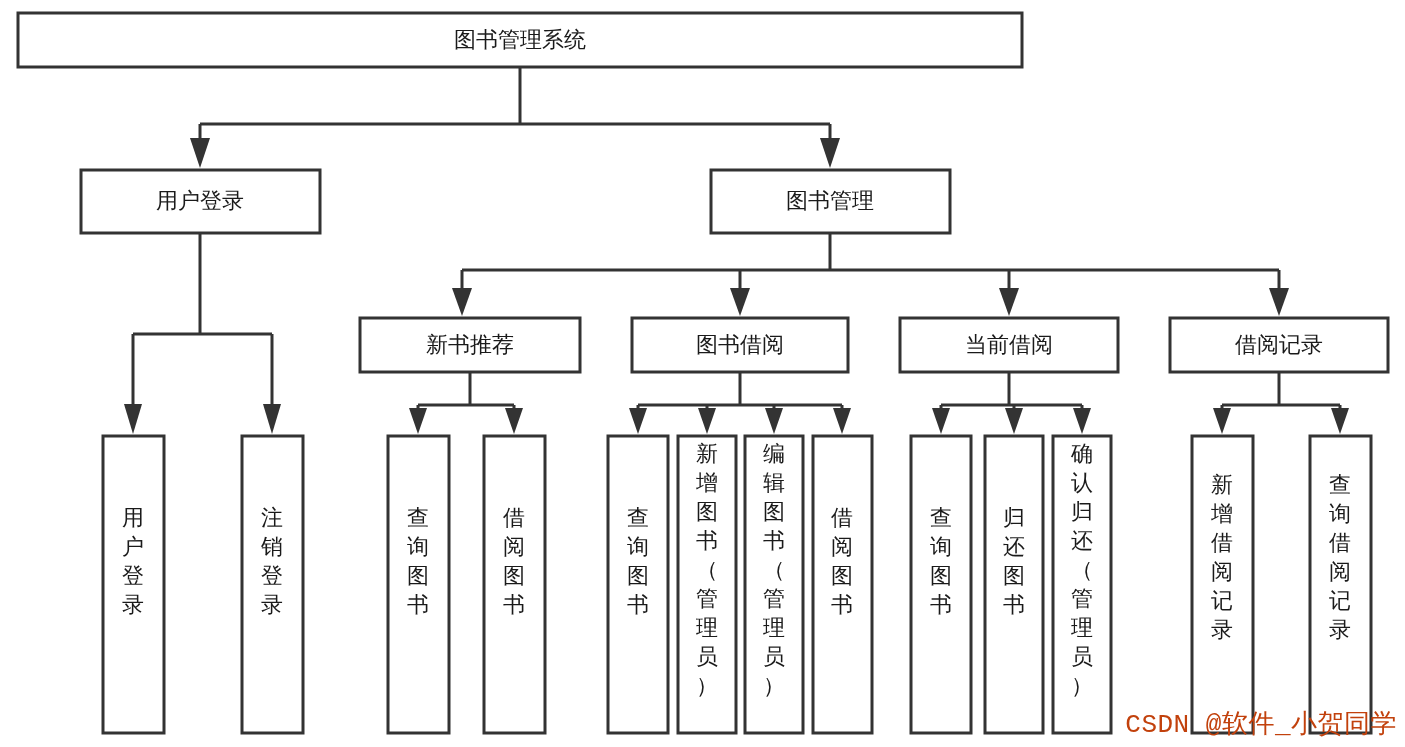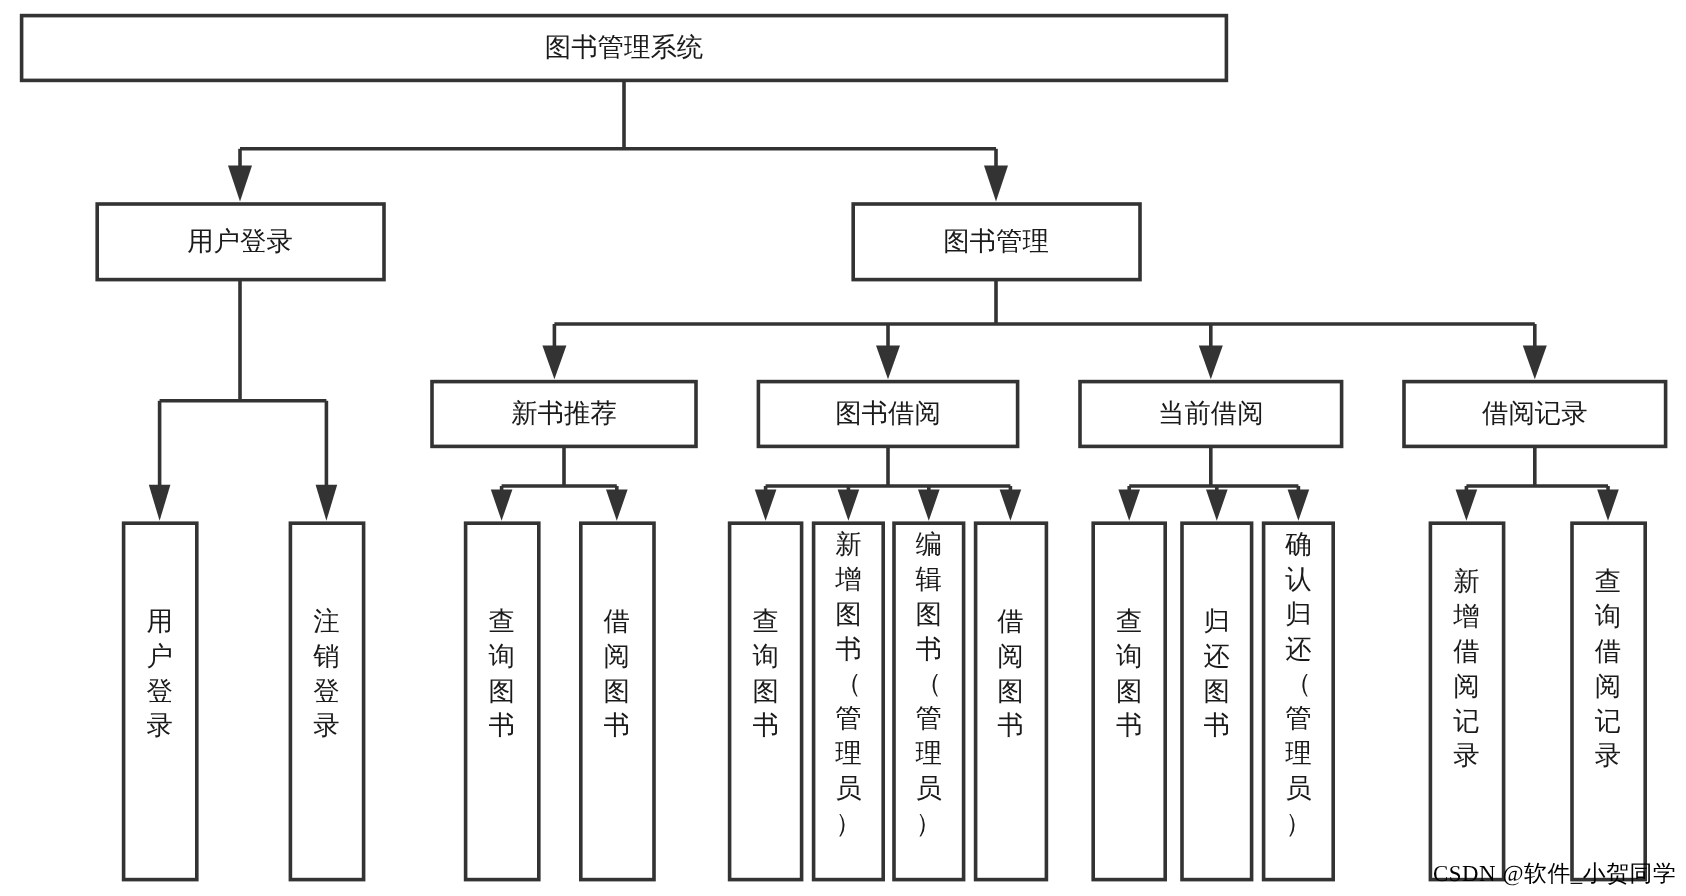--- a/index.html
+++ b/index.html
@@ -49,23 +49,23 @@
   .node-label-v {
     font-family: "DejaVu Sans", "Liberation Sans", sans-serif;
     font-size: 22px;
     fill: #1a1a1a;
     text-anchor: middle;
   }
   .watermark {
     position: absolute;
     right: 8px;
     bottom: 6px;
-    font-family: Liberation Serif, serif;
-    font-size: 19px;
-    color: #000000;
+    font-family: Liberation Mono, monospace;
+    font-size: 26px;
+    color: #c2410c;
     white-space: nowrap;
     letter-spacing: 0.5px;
   }
 </style>
 </head>
 <body>
 
 <div id="diagram-root">
   <svg class="diagram" viewBox="0 0 1405 747">
 

